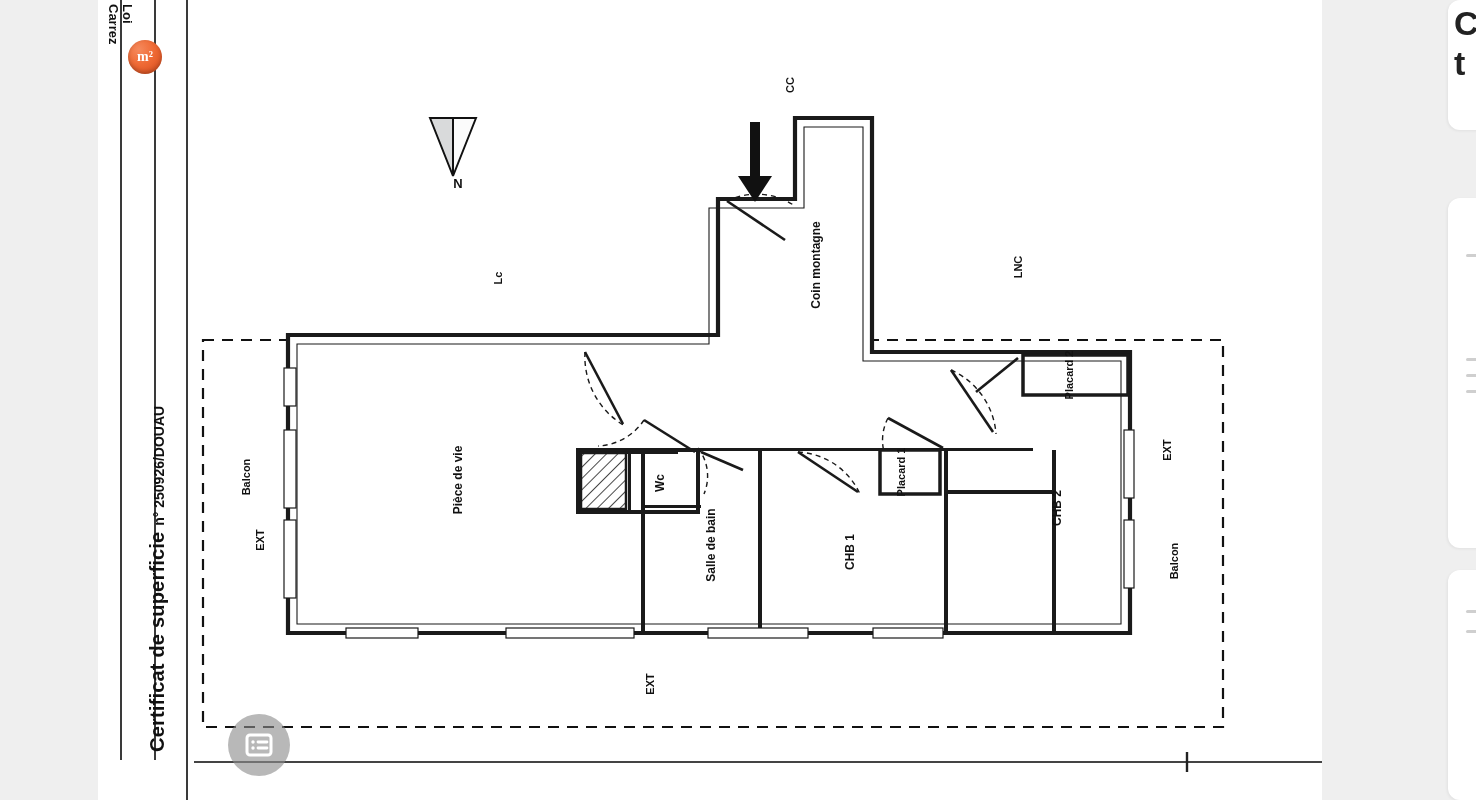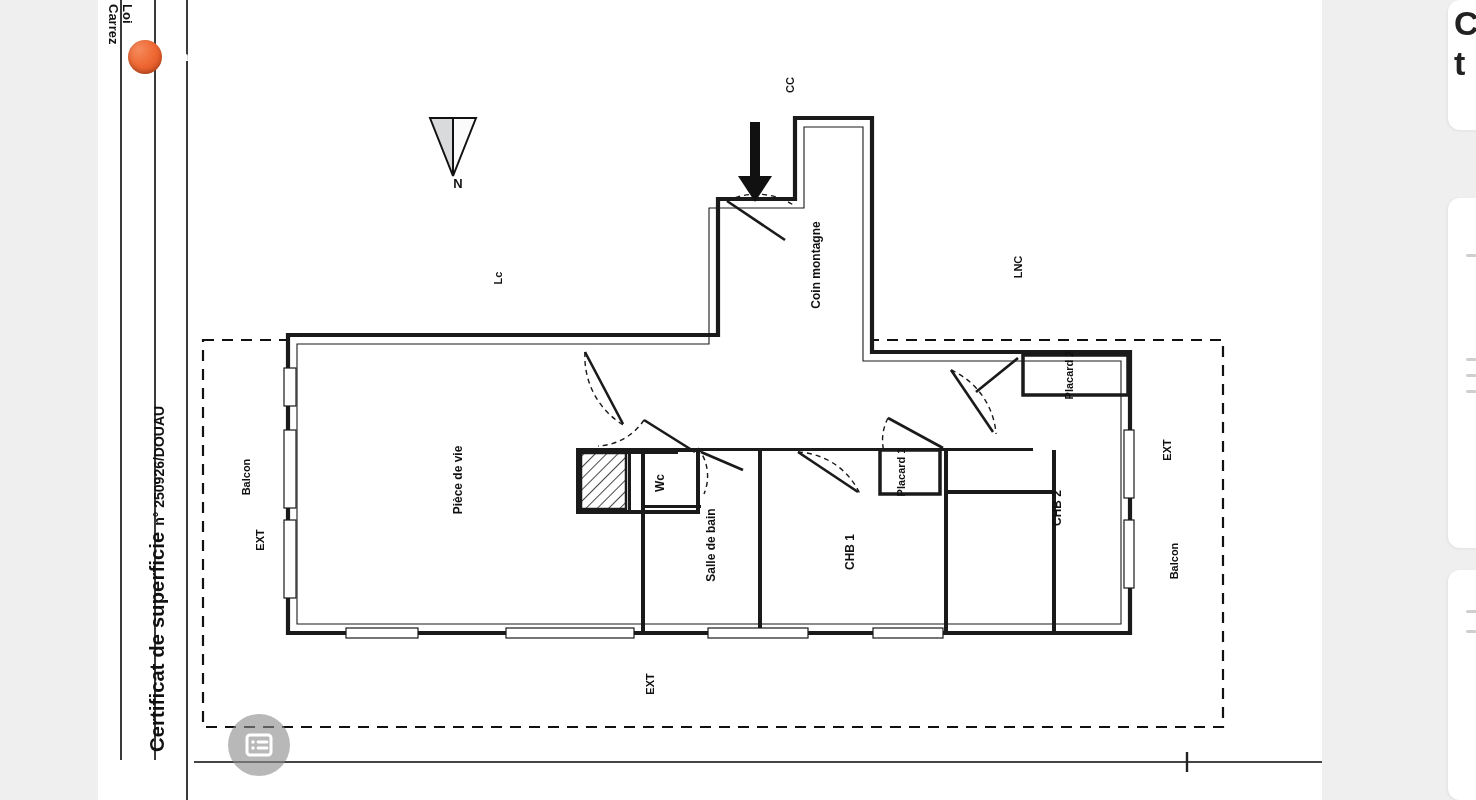--- a/index.html
+++ b/index.html
@@ -78,21 +78,20 @@
   }
   .carrez-logo .m2 {
     position: absolute;
     left: 50%;
     top: 50%;
     transform: translate(-50%,-50%);
     color: #fff;
     font-size: 14px;
     font-weight: bold;
     font-family: "Liberation Serif", serif;
-    margin-left: 40px;
   }
 
   
   #plan {
     position: absolute;
     left: 0; top: 0;
     width: 1224px; height: 800px;
   }
 
   

